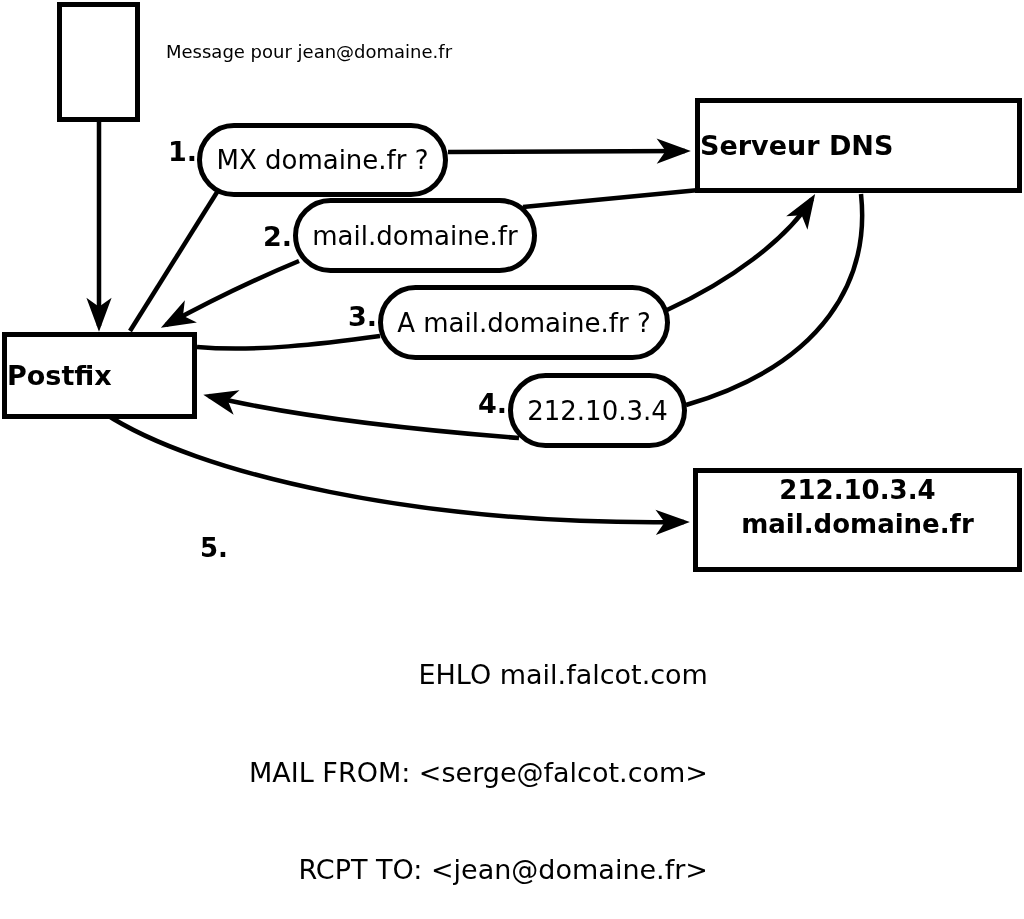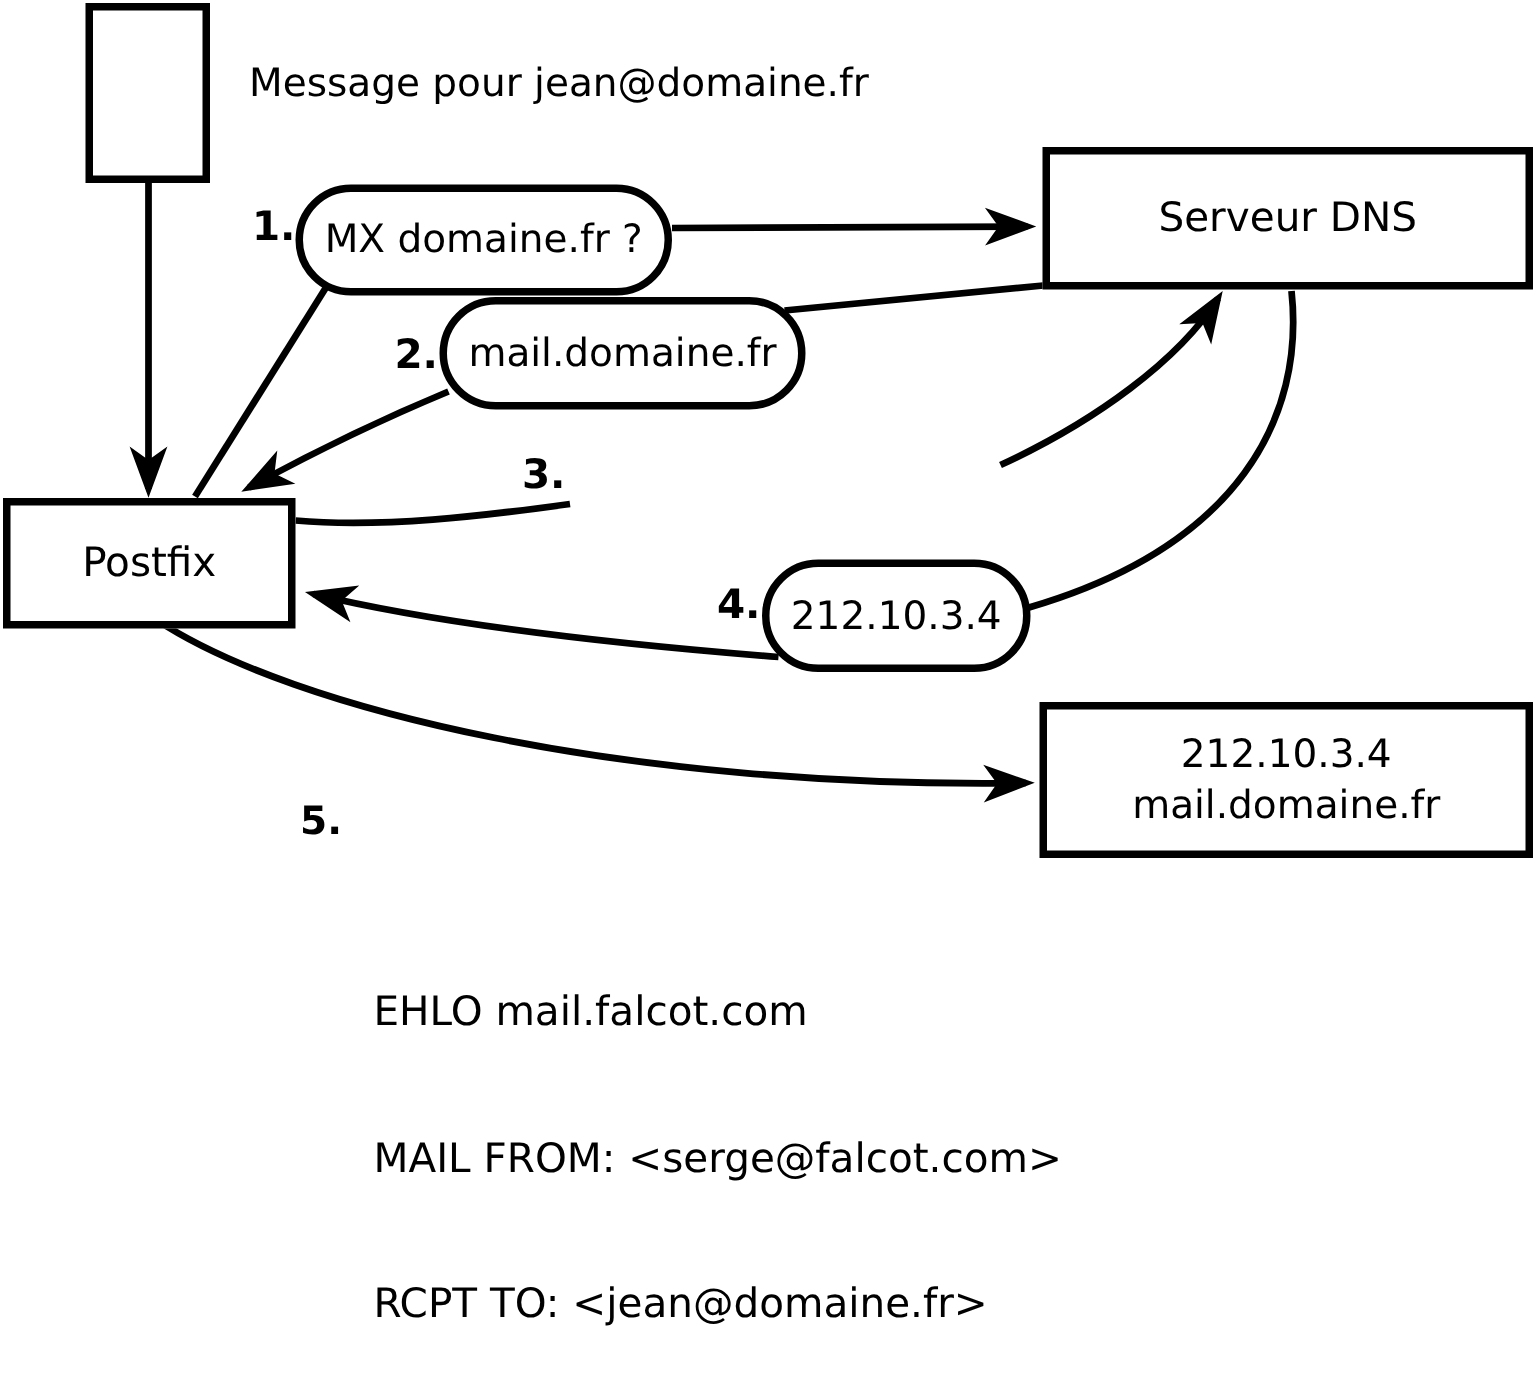--- a/index.html
+++ b/index.html
@@ -21,22 +21,23 @@
     left: 0; top: 0;
     width: 1024px;
     height: 919px;
   }
   .node-box {
     position: absolute;
     background: #ffffff;
     border: 5px solid #000000;
     display: flex;
     align-items: center;
-    justify-content: center;
+    justify-content: flex-start;
     box-sizing: border-box;
+    font-weight: bold;
   }
   .bubble {
     position: absolute;
     background: #ffffff;
     border: 5px solid #000000;
     border-radius: 38px;
     display: flex;
     align-items: center;
     justify-content: center;
     box-sizing: border-box;
@@ -65,30 +66,30 @@
   }
   #bubble-1 { left: 197px; top: 113px; width: 251px; height: 74px; margin-top: 10px; }
   #bubble-2 { left: 293px; top: 198px; width: 244px; height: 75px; }
   #bubble-3 { left: 378px; top: 285px; width: 292px; height: 75px; }
   #bubble-4 { left: 508px; top: 373px; width: 179px; height: 75px; }
   #num-1 { left: 141px; top: 138px; }
   #num-2 { left: 236px; top: 223px; }
   #num-3 { left: 321px; top: 303px; }
   #num-4 { left: 451px; top: 390px; }
   #num-5 { left: 174px; top: 535px; width: 54px; font-size: 26px; }
-  #message-label { left: 166px; top: 41px; font-size: 26px; }
+  #message-label { left: 166px; top: 41px; font-size: 18px; }
   #step5-label { left: 250px; top: 536px; font-size: 26px; }
   #smtp-block {
     position: absolute;
     left: 249px; top: 594px;
     font-size: 27px;
     line-height: 32.5px;
     white-space: pre;
   }
-  .smtp-line { min-height: 32.5px; }
+  .smtp-line { min-height: 32.5px; text-align: right; }
   path.conn {
     stroke: #000000;
     stroke-width: 4.5;
     fill: none;
   }
 </style>
 </head>
 <body>
 
 <div id="stage">
@@ -123,20 +124,23 @@
   <div id="dns-box" class="node-box">
     <span>Serveur DNS</span>
   </div>
 
   <div id="num-2" class="step-num">2.</div>
   <div id="bubble-2" class="bubble">
     <span>mail.domaine.fr</span>
   </div>
 
   <div id="num-3" class="step-num">3.</div>
+  <div id="bubble-3" class="bubble">
+    <span>A mail.domaine.fr ?</span>
+  </div>
 
   <div id="num-4" class="step-num">4.</div>
   <div id="bubble-4" class="bubble">
     <span>212.10.3.4</span>
   </div>
 
   <div id="postfix-box" class="node-box">
     <span>Postfix</span>
   </div>
 

